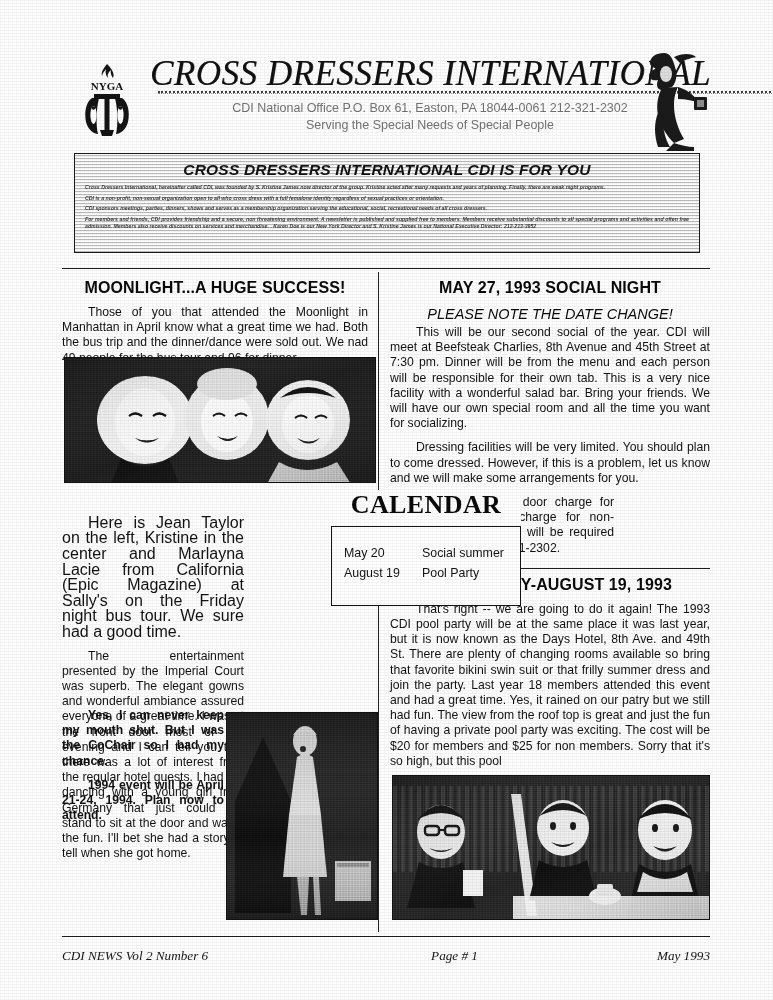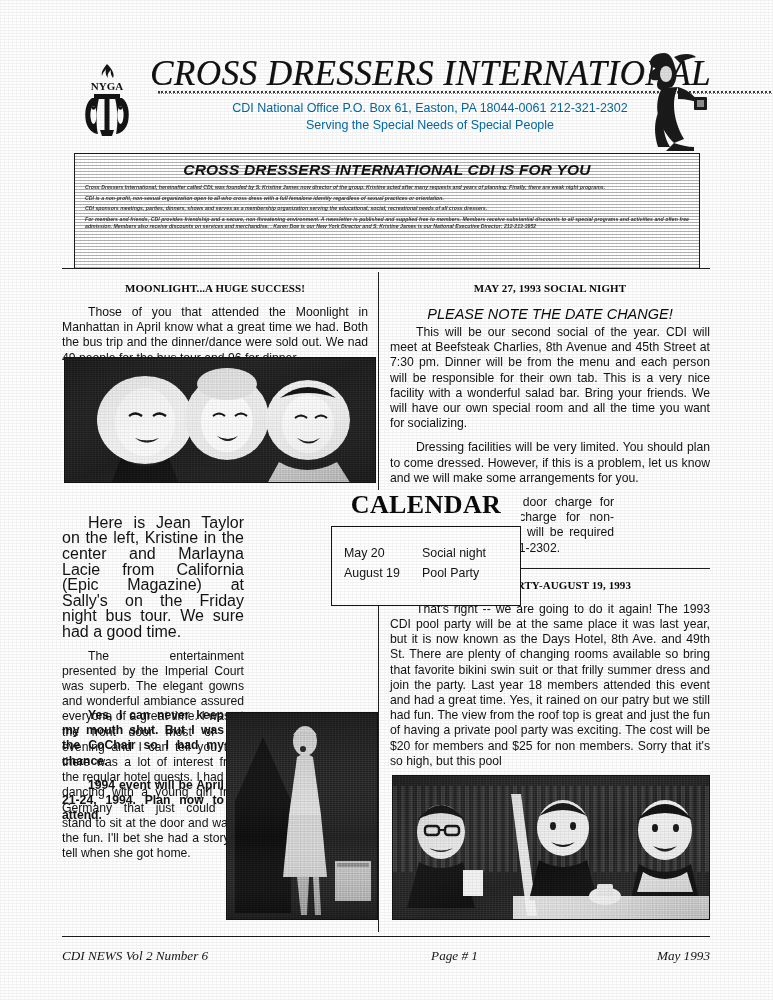--- a/index.html
+++ b/index.html
@@ -82,41 +82,41 @@
   }
   .dotrule.second {
     top: 38px;
     border-top: 1px dotted #1b1b1b;
     opacity: .5;
   }
   .masthead-line {
     text-align: center;
     font-size: 12.5px;
     line-height: 17px;
-    color: #0369a1;
+    color: #737373;
     white-space: nowrap;
     font-family: "Liberation Sans", sans-serif;
   }
   .masthead-sub1 { margin-top: 7px; }
 
   .lady-art {
     position: absolute;
     right: -6px;
     top: -8px;
     width: 96px;
     height: 104px;
   }
 
   
   .foryou-box {
     position: absolute;
     left: 74px;
     top: 153px;
     width: 626px;
-    height: 116px;
+    height: 100px;
     border: 1.5px solid #1a1a1a;
     background: #ffffff;
     box-sizing: border-box;
     padding: 5px 10px 4px 10px;
     overflow: hidden;
   }
   .foryou-box::before {
     content: "";
     position: absolute;
     inset: 0;
@@ -181,23 +181,23 @@
     width: 306px;
   }
   .col-right {
     position: absolute;
     left: 390px;
     top: 276px;
     width: 320px;
   }
 
   h2.headline {
-    font-family: Liberation Serif, serif;
+    font-family: Liberation Sans, sans-serif;
     font-weight: bold;
-    font-size: 11px;
+    font-size: 16px;
     line-height: 20px;
     text-align: center;
     margin: 2px 0 7px 0;
     letter-spacing: .1px;
     color: #0a0a0a;
   }
   h3.subhead {
     font-weight: normal;
     font-style: italic;
     font-size: 14.5px;
@@ -495,21 +495,21 @@
       </defs>
     </svg>
     <div class="noise"></div>
   </div>
 
   <div class="calendar-wrap">
     <div class="calendar-title">CALENDAR</div>
     <div class="calendar-box">
       <div class="cal-row">
         <span class="cal-date">May 20</span>
-        <span class="cal-event">Social  night</span>
+        <span class="cal-event">Social  summer</span>
       </div>
       <div class="cal-row">
         <span class="cal-date">August 19</span>
         <span class="cal-event">Pool Party</span>
       </div>
     </div>
   </div>
 
   <div class="col-right">
     <h2 class="headline">MAY 27, 1993 SOCIAL NIGHT</h2>

